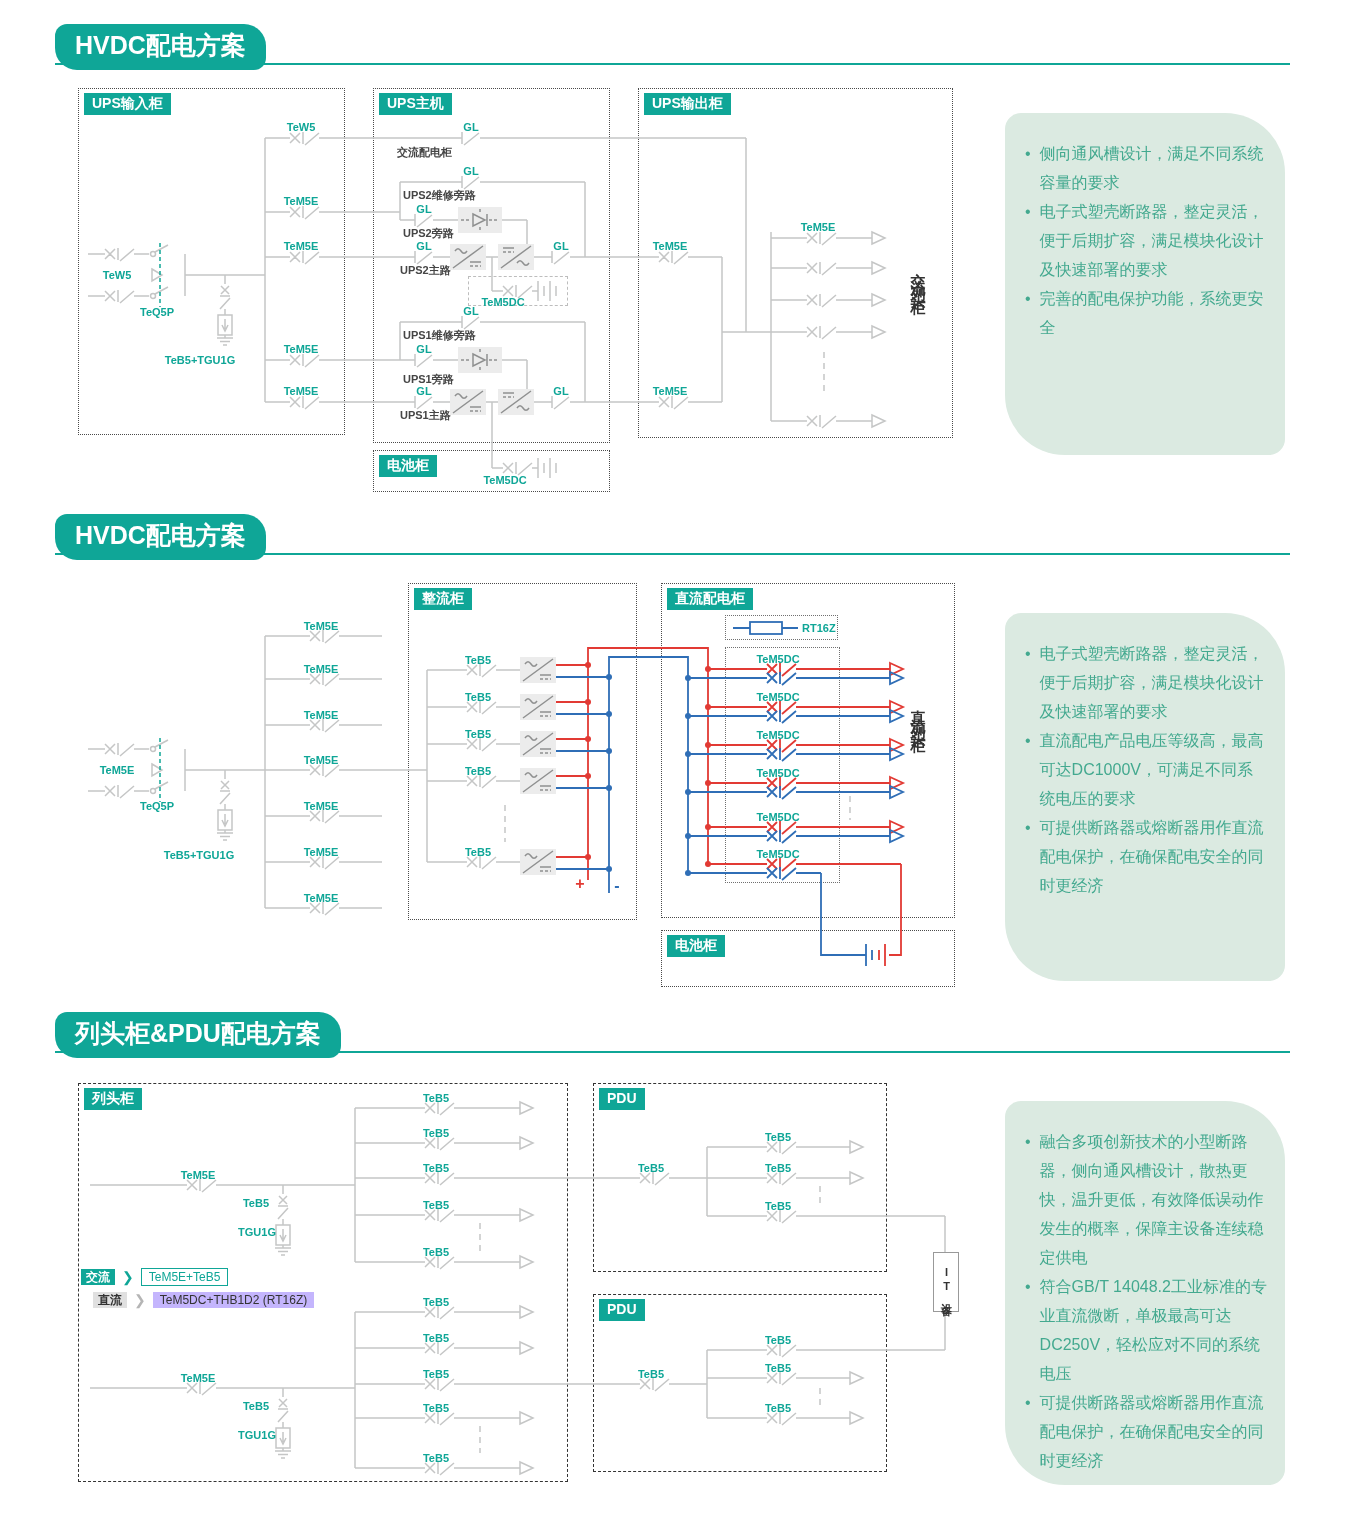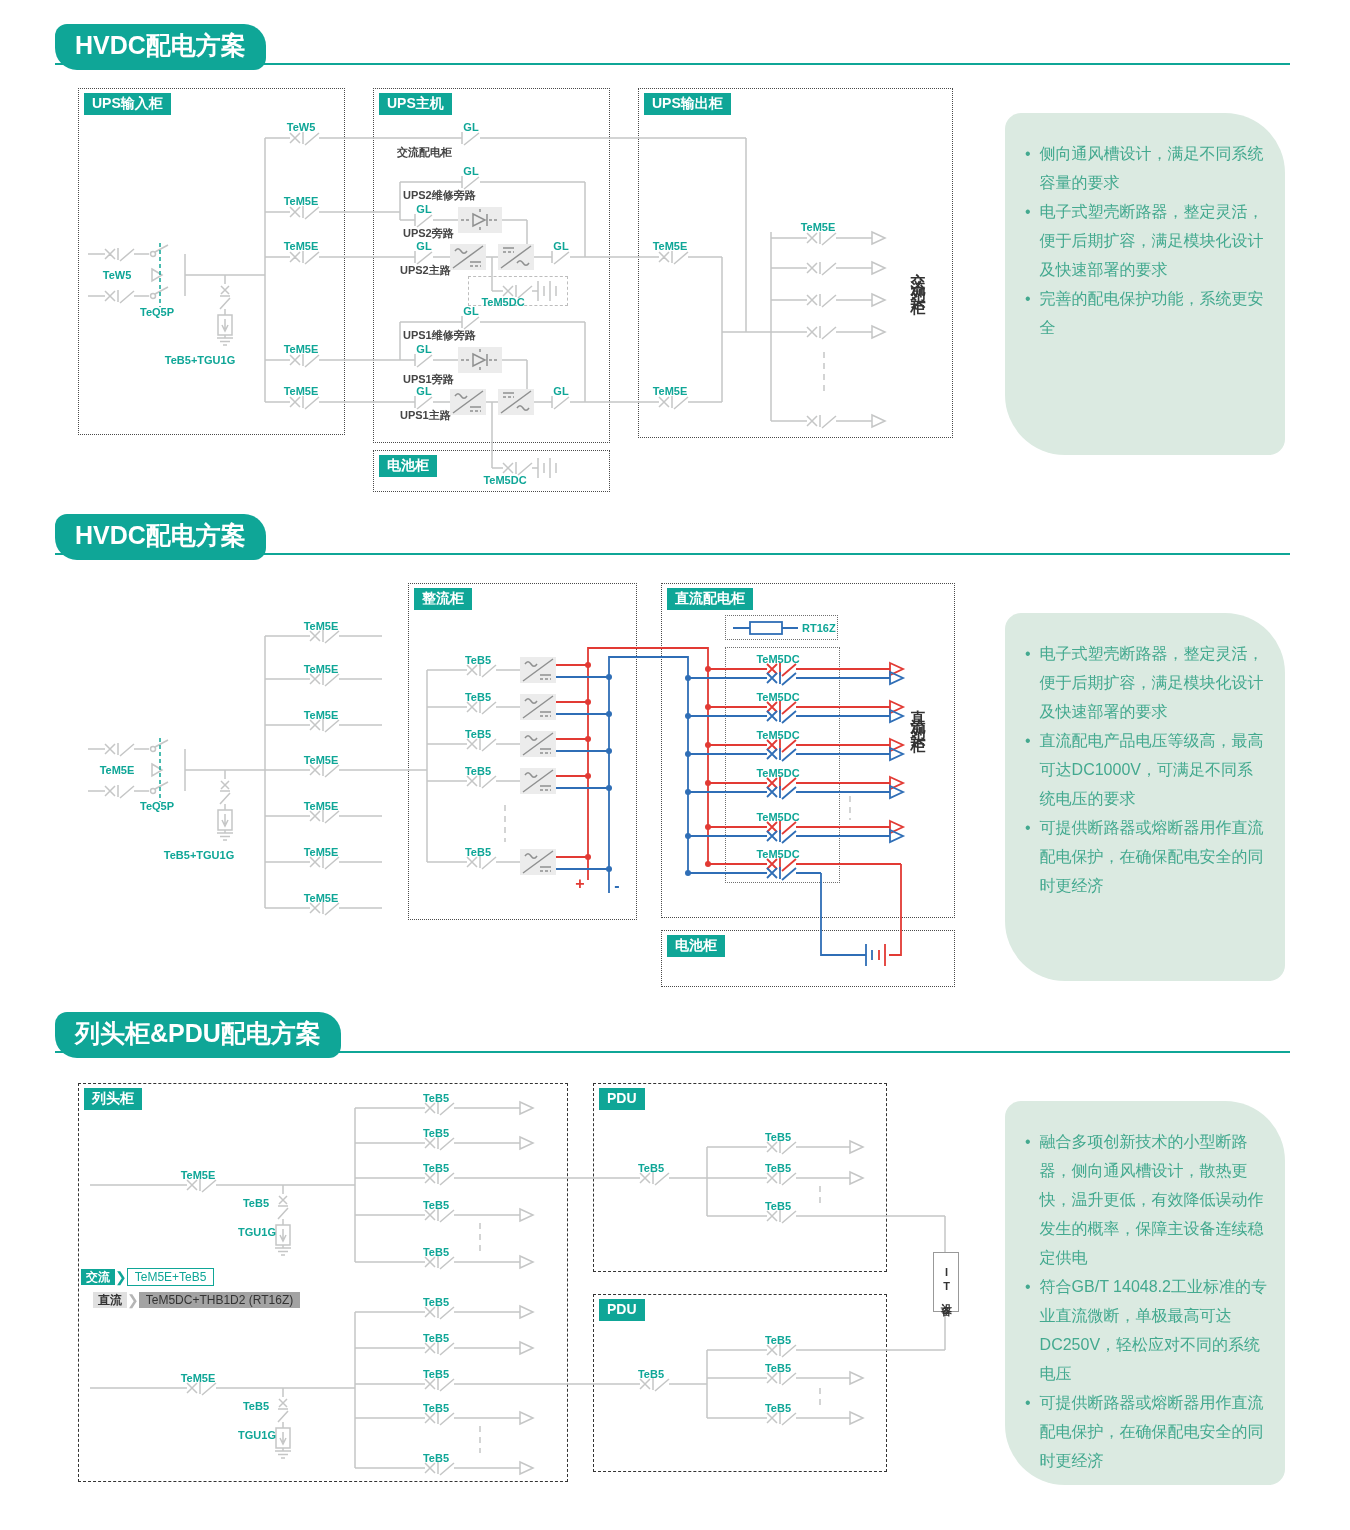--- a/index.html
+++ b/index.html
@@ -29,29 +29,29 @@
     font-weight:bold;color:#333;letter-spacing:7px;z-index:4;}
   .itbox{position:absolute;border:1px solid #999;background:#fff;display:flex;align-items:center;
     justify-content:center;writing-mode:vertical-rl;text-orientation:upright;font-size:11px;
     font-weight:bold;color:#333;letter-spacing:2px;z-index:4;}
   .sidebar{position:absolute;width:280px;background:var(--sb-bg);border-radius:16px 60px 16px 60px;
     padding:26px 18px 0 20px;z-index:2;}
   .sidebar ul{list-style:none;}
   .sidebar li{display:flex;gap:9px;color:var(--sb-tx);font-size:16px;line-height:29px;}
   .b-dot{flex:0 0 auto;color:var(--sb-tx);font-size:16px;}
   .legend{position:absolute;display:flex;flex-direction:column;gap:5px;z-index:4;}
-  .lrow{display:flex;align-items:center;height:18px;}
+  .lrow{display:flex;align-items:center;gap:7px;height:18px;}
   .tag{font-size:12px;line-height:14px;font-weight:bold;padding:1px 5px;white-space:nowrap;}
   .tag.teal{background:var(--teal);color:#fff;}
   .tag.gray{background:#e0e0e0;color:#333;margin-left:12px;}
   .chev{font-weight:bold;font-size:14px;color:var(--teal);line-height:14px;}
   .chev.gray{color:#b5b5b5;}
   .combo{font-size:12px;line-height:14px;font-weight:normal;padding:1px 7px;white-space:nowrap;}
   .combo.teal{color:var(--teal);border:1px solid var(--teal);background:#fff;}
-  .combo.gray{color:#333;background:#a3a3a3;}
+  .combo.gray{color:#333;background:#c4b5fd;}
   svg.circ{position:absolute;left:0;top:0;z-index:3;pointer-events:none;}
 </style>
 </head>
 <body>
 
 <div class="page">
 
   <div class="sec-rule" style="left:55px;top:63px;width:1235px"></div>
   <div class="sec-title" style="left:55px;top:24px">HVDC配电方案</div>
   <div class="sec-rule" style="left:55px;top:553px;width:1235px"></div>

